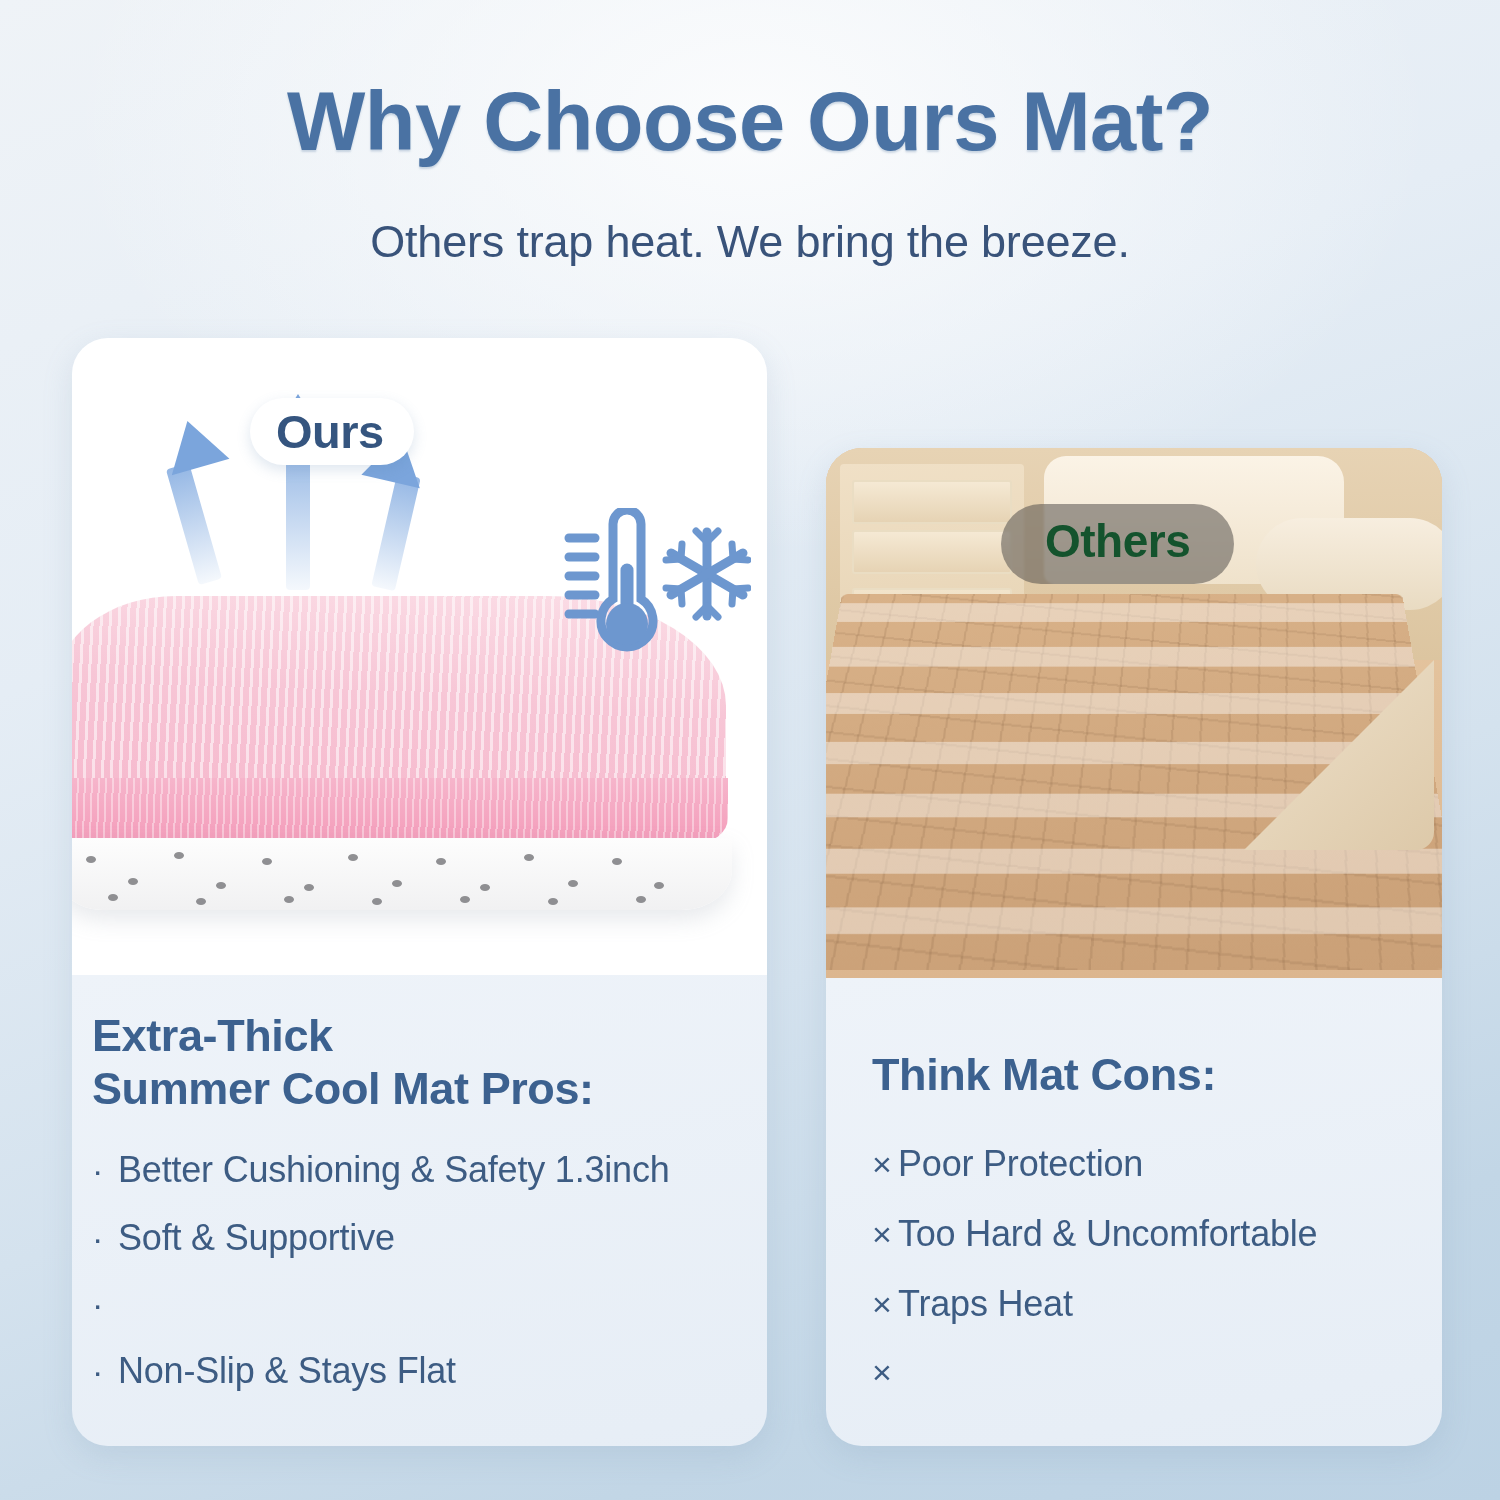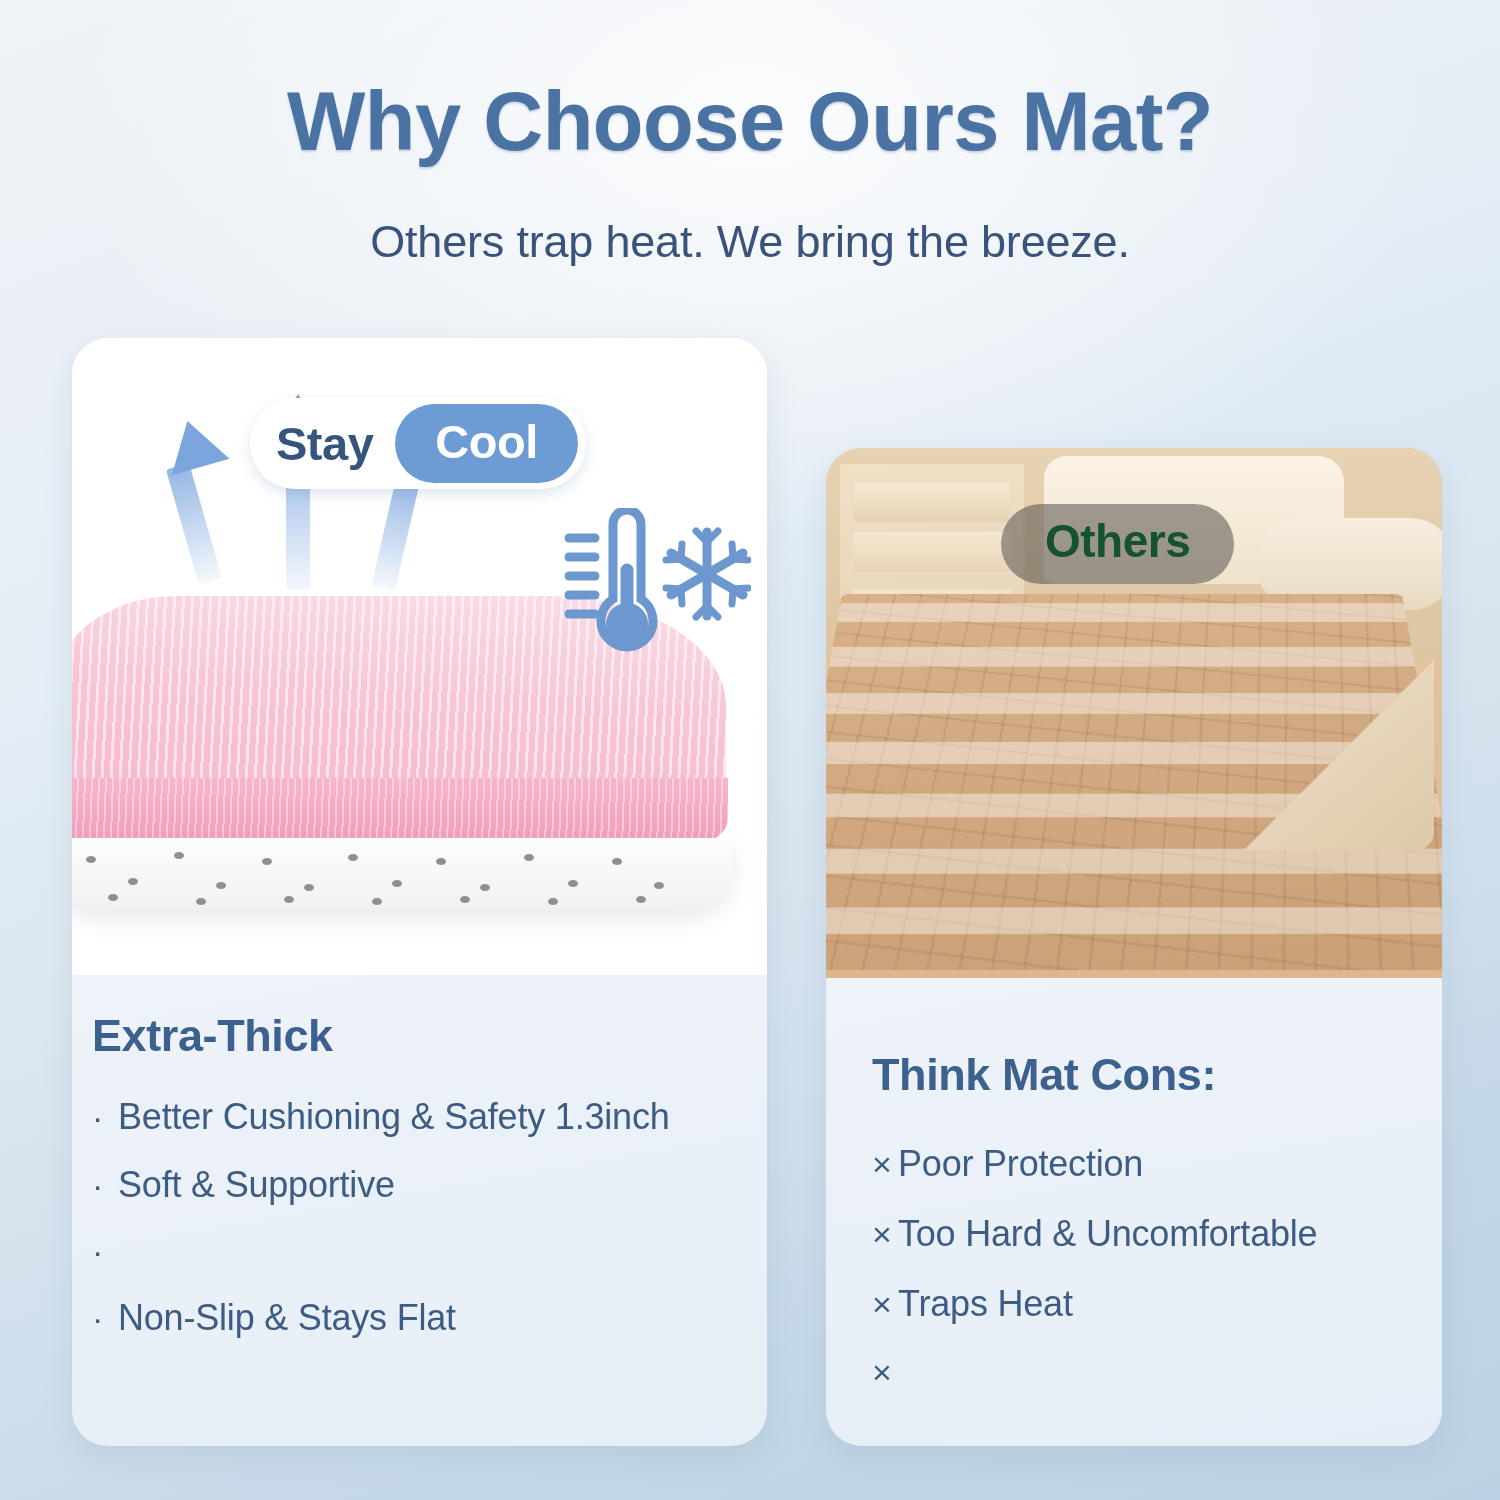--- a/index.html
+++ b/index.html
@@ -271,29 +271,29 @@
             <path d="M146 98 l-11 11 M146 98 l11 11"></path>
             <path d="M120 51 l-15 1 M120 51 l1 -15"></path>
             <path d="M172 81 l15 -1 M172 81 l-1 15"></path>
             <path d="M172 51 l15 1 M172 51 l-1 -15"></path>
             <path d="M120 81 l-15 -1 M120 81 l1 15"></path>
           </g>
         </svg>
       </div>
 
       <div class="pill-staycool">
-        <span class="stay">Stay</span>
-        <span class="cool">Cool</span>
+        <span class="stay">Ours</span>
       </div>
     </div>
 
     <div class="card-body">
       <div class="left-text">
         <div class="card-heading">
           <div>Extra-Thick</div>
+          <div>Summer Cool Mat Pros:</div>
         </div>
         <ul class="feature-list">
           <li>
             <span class="bullet">·</span>
             <span>Better Cushioning &amp; Safety 1.3inch</span>
           </li>
           <li>
             <span class="bullet">·</span>
             <span>Soft &amp; Supportive</span>
           </li>

